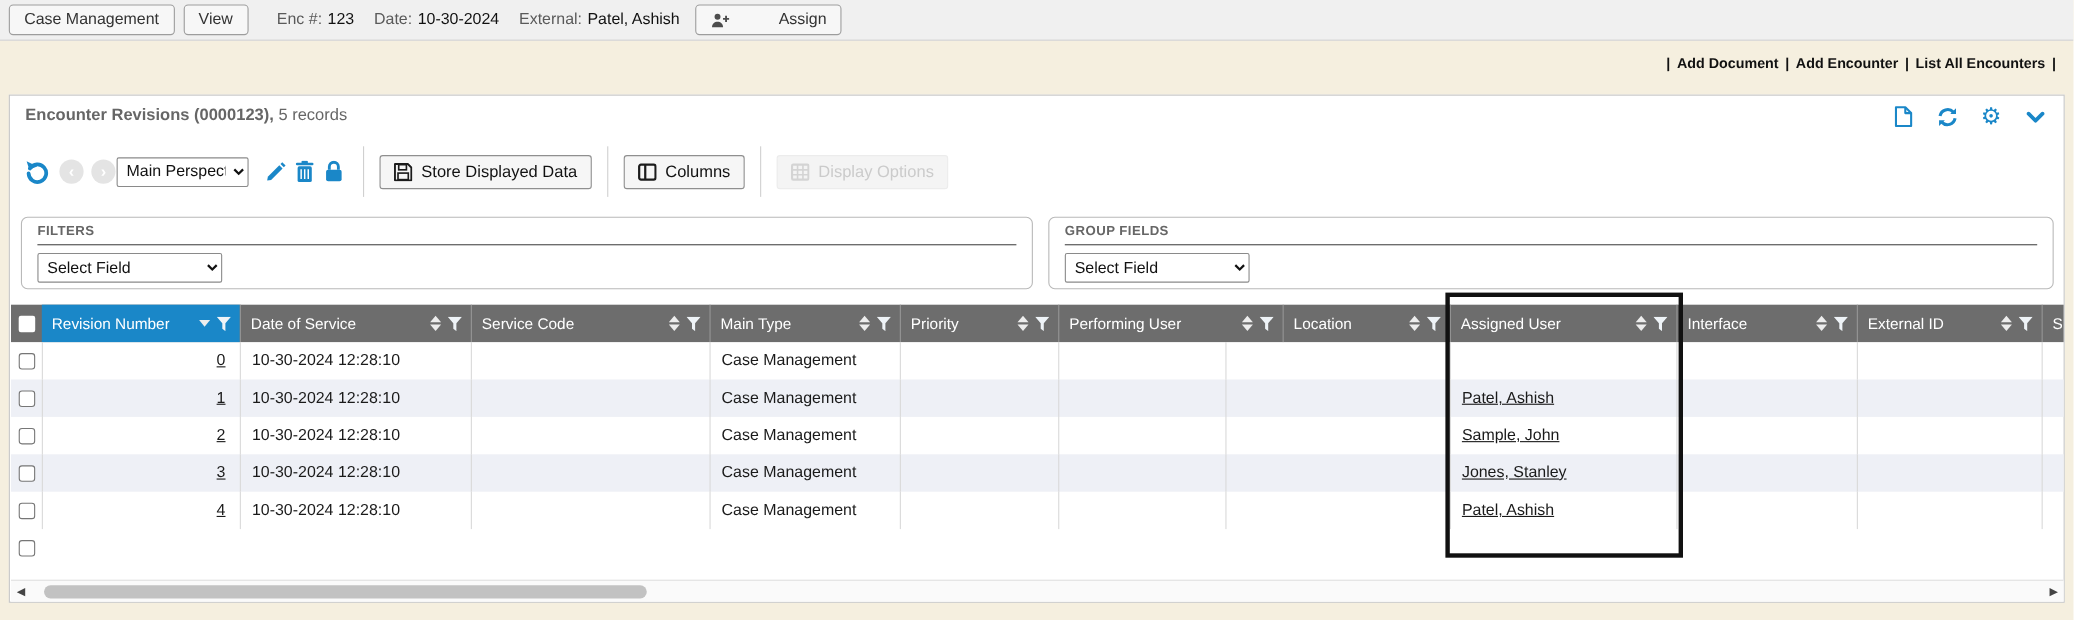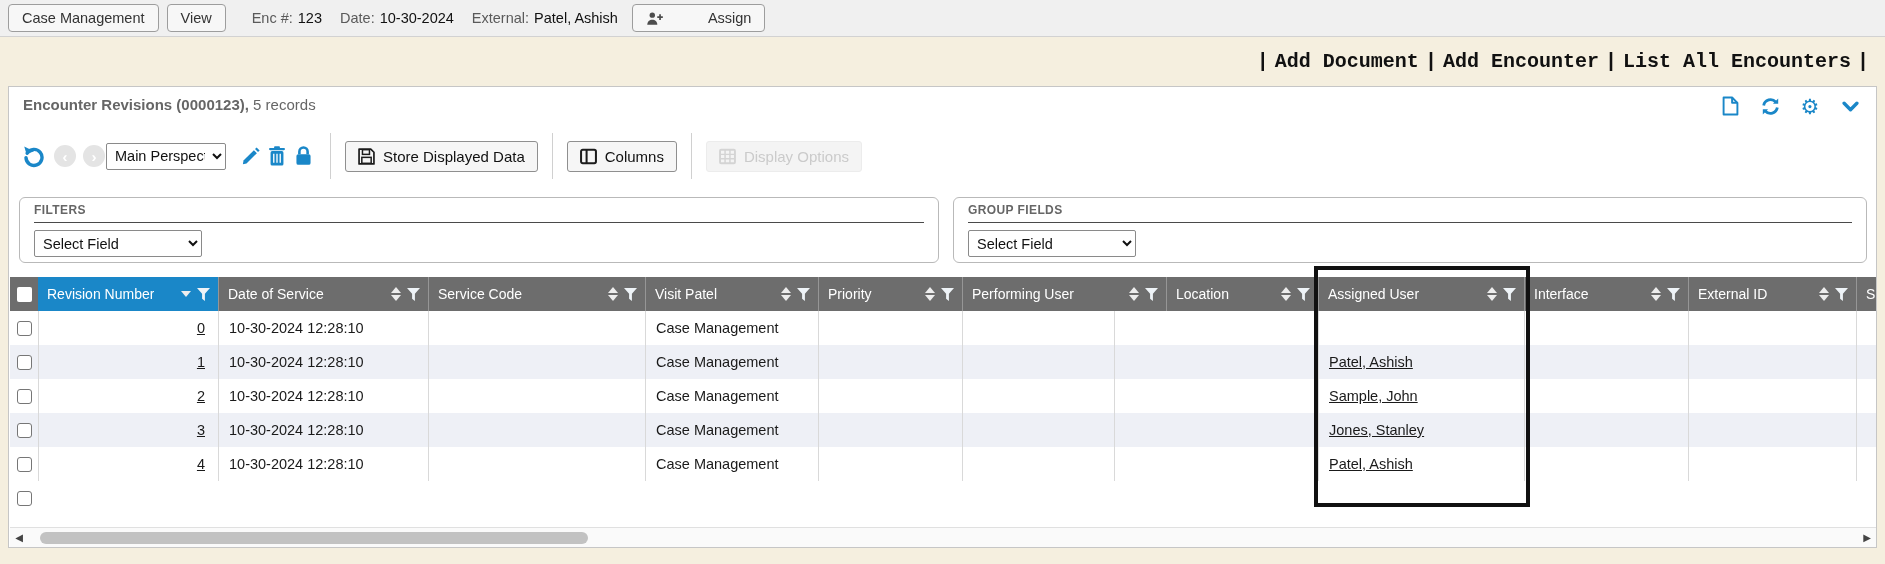--- a/index.html
+++ b/index.html
@@ -23,23 +23,22 @@
     border:1px solid #9d9d9d; border-radius:4px; background:#f7f7f7;
     color:#333; font-size:14.5px; padding:5px 13px; margin-right:8px;
     display:inline-flex; align-items:center; gap:6px; cursor:pointer;
     font-family:"Liberation Sans", sans-serif;
   }
   .tb-label { color:#5a5a5a; font-size:14.5px; margin-left:18px; }
   .tb-value { color:#111; font-size:14.5px; margin-left:5px; font-weight:500; }
 
   
   #linksbar {
-    position:absolute; right:10px; top:50px; font-size:20px; font-weight:600;
+    position:absolute; right:10px; top:50px; font-size:13px; font-weight:600;
     color:#111;
-    font-family:Liberation Mono, monospace;
   }
   #linksbar a { color:#111; text-decoration:none; cursor:pointer; }
   #linksbar .pipe { color:#111; margin:0 6px; }
 
   
   #panel {
     position:absolute; left:8px; top:86px; width:1869px; height:462px;
     background:#ffffff; border:1px solid #c6c6c6;
   }
   .panel-head { position:absolute; left:0; top:0; width:100%; height:38px; }
@@ -346,21 +345,21 @@
         <span class="spacer"></span>
         <span class="sorticons">
             <span class="tri-up"></span>
             <span class="tri-down"></span>
           </span>
         <svg class="funnel" width="13" height="13" viewBox="0 0 12 12">
             <path d="M0 0h12L7.3 5.4V12L4.7 10V5.4z" fill="#eef3f7"></path>
           </svg>
       </div>
       <div class="th c4">
-        <span class="lbl">Visit Patel</span>
+        <span class="lbl">Main Type</span>
         <span class="spacer"></span>
         <span class="sorticons">
             <span class="tri-up"></span>
             <span class="tri-down"></span>
           </span>
         <svg class="funnel" width="13" height="13" viewBox="0 0 12 12">
             <path d="M0 0h12L7.3 5.4V12L4.7 10V5.4z" fill="#eef3f7"></path>
           </svg>
       </div>
       <div class="th c5">

